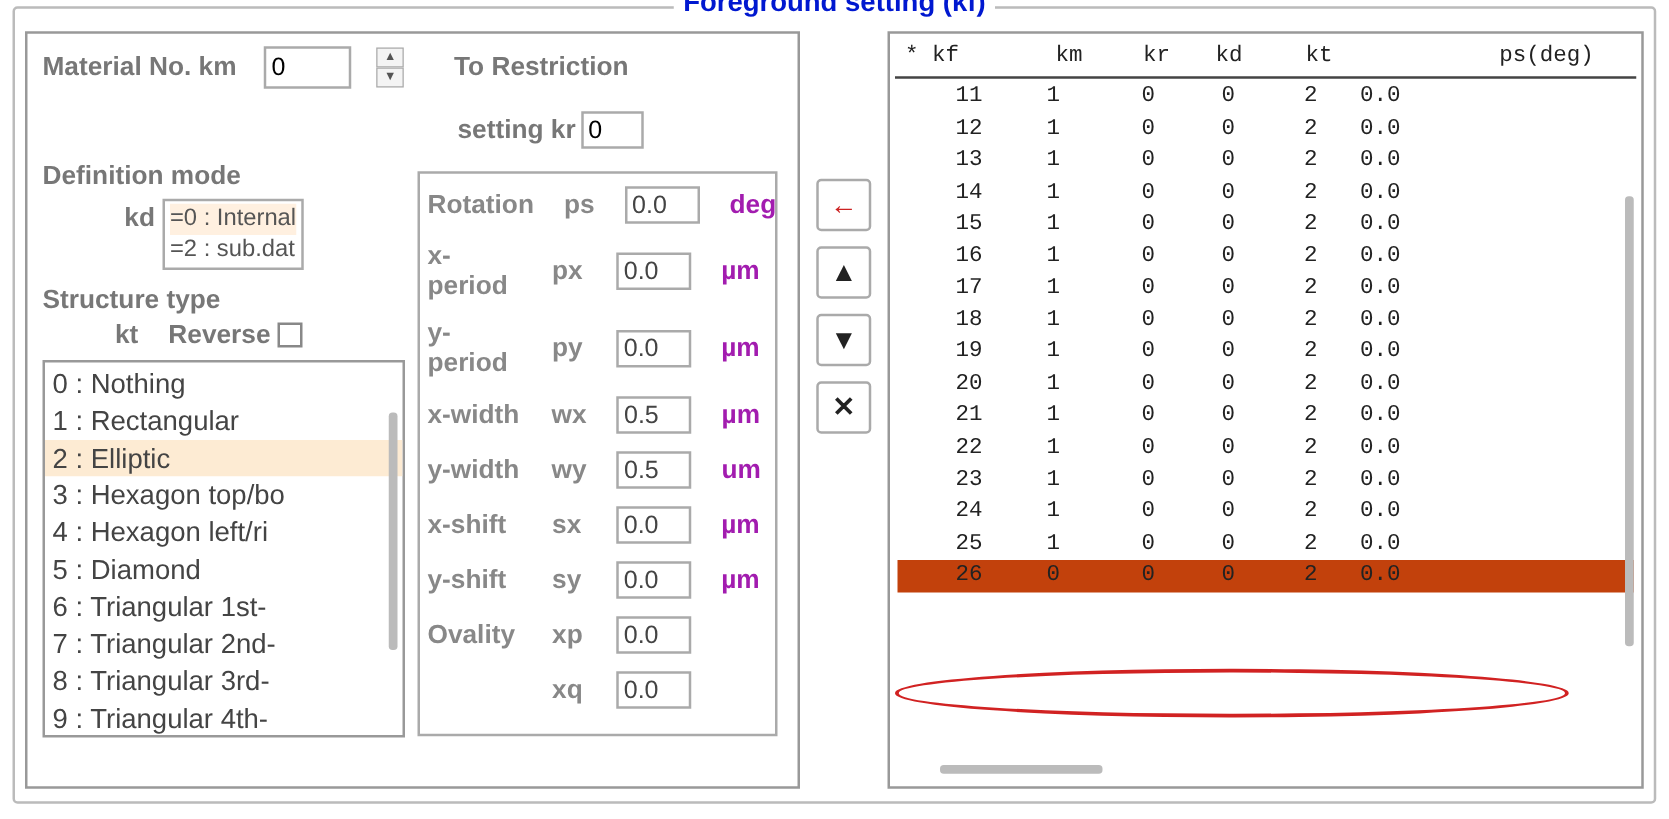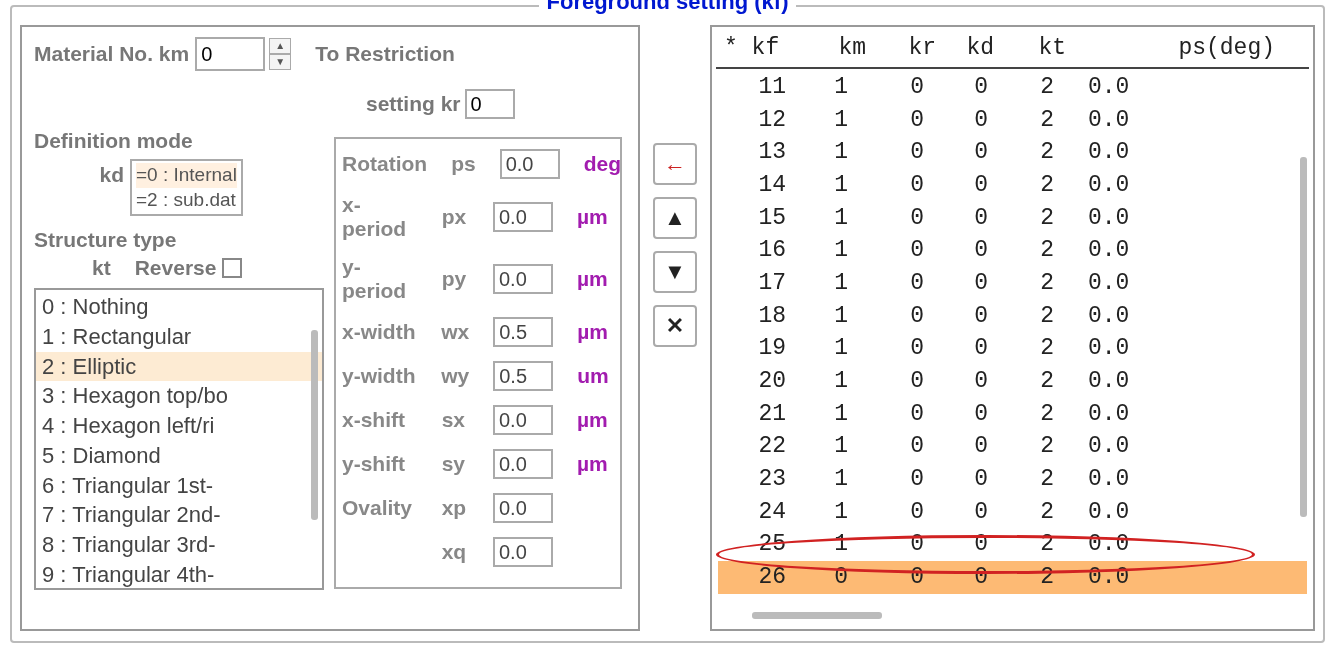--- a/index.html
+++ b/index.html
@@ -35,21 +35,21 @@
       display: flex;
       gap: 8px;
       height: 100%;
     }
     .left-block {
       width: 620px;
       border: 2px solid #999;
       padding: 10px 8px 8px 12px;
       position: relative;
     }
-    .row-top { display: flex; align-items: center; gap: 6px; }
+    .row-top { display: flex; align-items: center; gap: 22px; }
     .label-bold { font-weight: bold; color: #777; }
     .km-input {
       width: 70px;
       height: 34px;
       border: 2px solid #aaa;
       background: #fff;
       font-size: 20px;
       padding: 0 4px;
       vertical-align: middle;
     }
@@ -178,37 +178,37 @@
       justify-content: center;
     }
     .tool-btn.red { color: #c22; }
 
     .table-block {
       flex: 1;
       border: 2px solid #999;
       padding: 4px 4px 4px 4px;
       position: relative;
       font-family: "MS Gothic", "Courier New", monospace;
-      font-size: 23px;
+      font-size: 18px;
       color: #222;
     }
     .table-header {
       border-bottom: 2px solid #444;
       padding: 4px 2px 6px 2px;
       display: flex;
     }
     .col-kf { width: 88px; padding-left: 6px; }
     .col-km { width: 76px; text-align: right; padding-right: 16px; }
     .col-kr { width: 62px; text-align: right; padding-right: 8px; }
     .col-kd { width: 58px; text-align: right; padding-right: 8px; }
     .col-kt { width: 84px; text-align: right; padding-right: 20px; }
     .col-ps { flex: 1; text-align: right; padding-right: 32px; }
     .table-body { padding: 2px 2px 0 2px; }
     .table-row { display: flex; line-height: 1.42; position: relative; }
-    .table-row.highlight { background: #fdba74; }
+    .table-row.highlight { background: #c2410c; }
     .rc-kf { width: 88px; text-align: right; padding-right: 20px; }
     .rc-km { width: 76px; text-align: right; padding-right: 34px; }
     .rc-kr { width: 62px; text-align: right; padding-right: 20px; }
     .rc-kd { width: 58px; text-align: right; padding-right: 14px; }
     .rc-kt { width: 84px; text-align: right; padding-right: 32px; }
     .rc-ps { width: 120px; text-align: left; padding-left: 2px; }
     .table-scrollbar {
       position: absolute;
       right: 6px;
       top: 130px;

